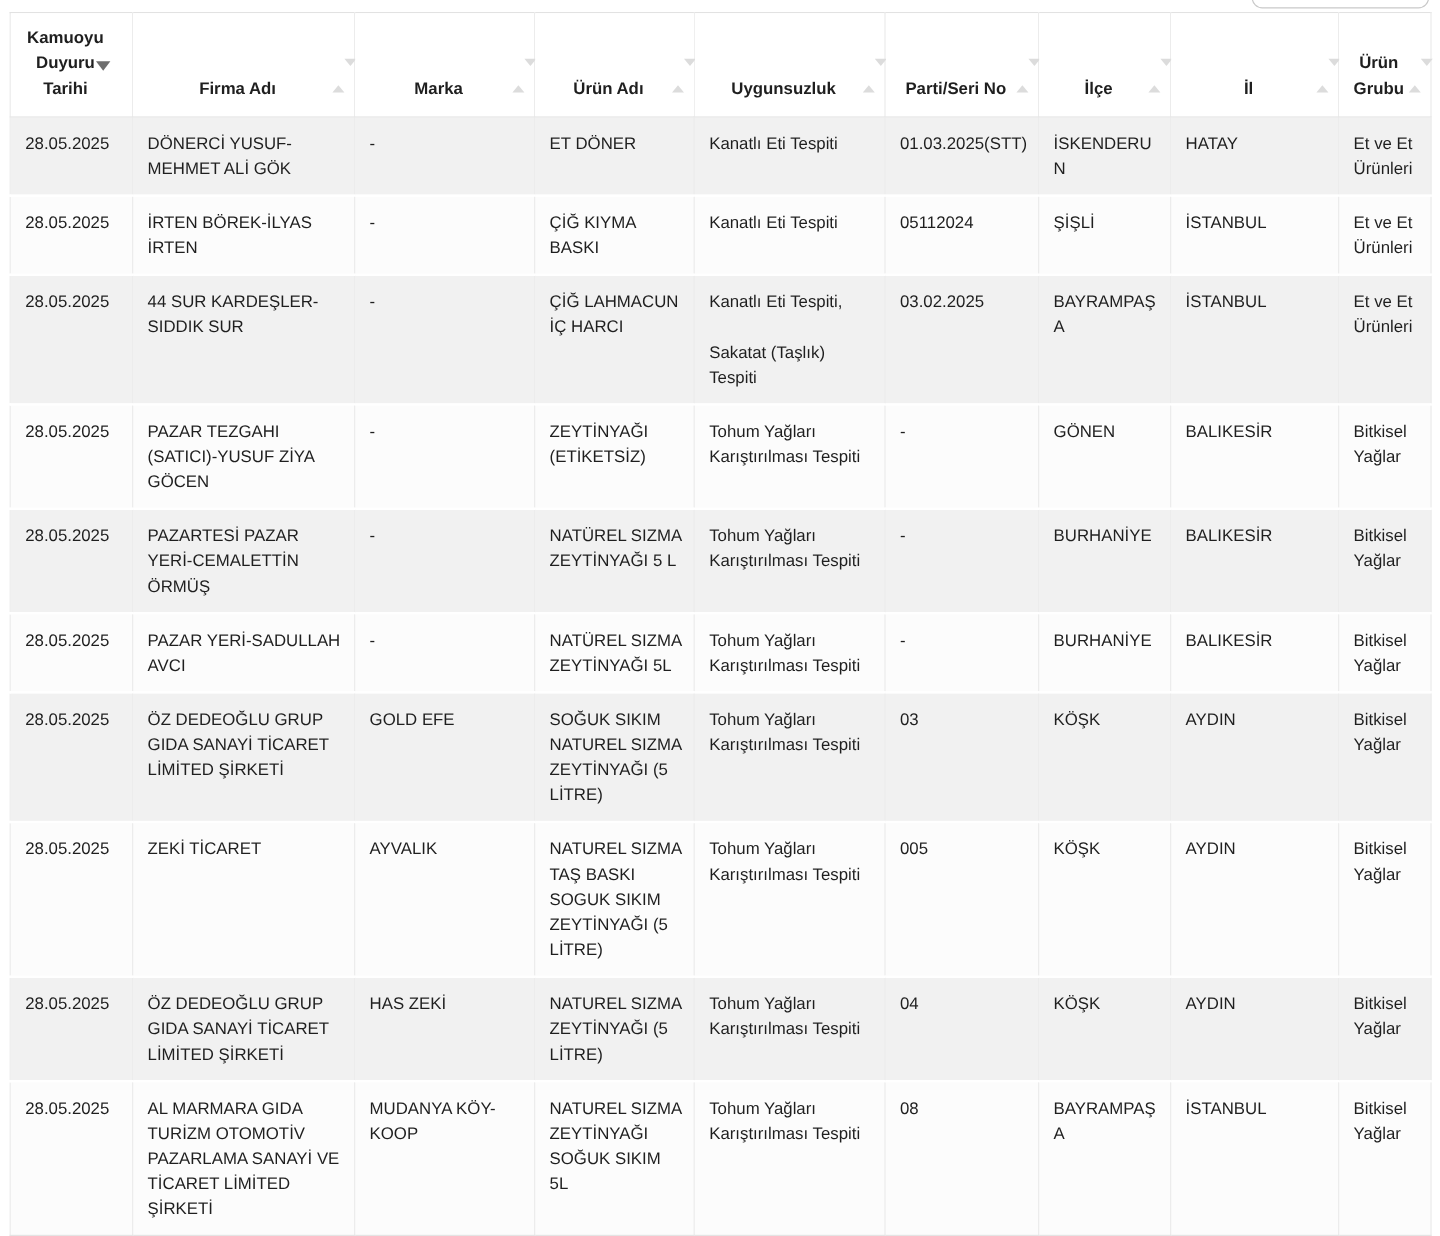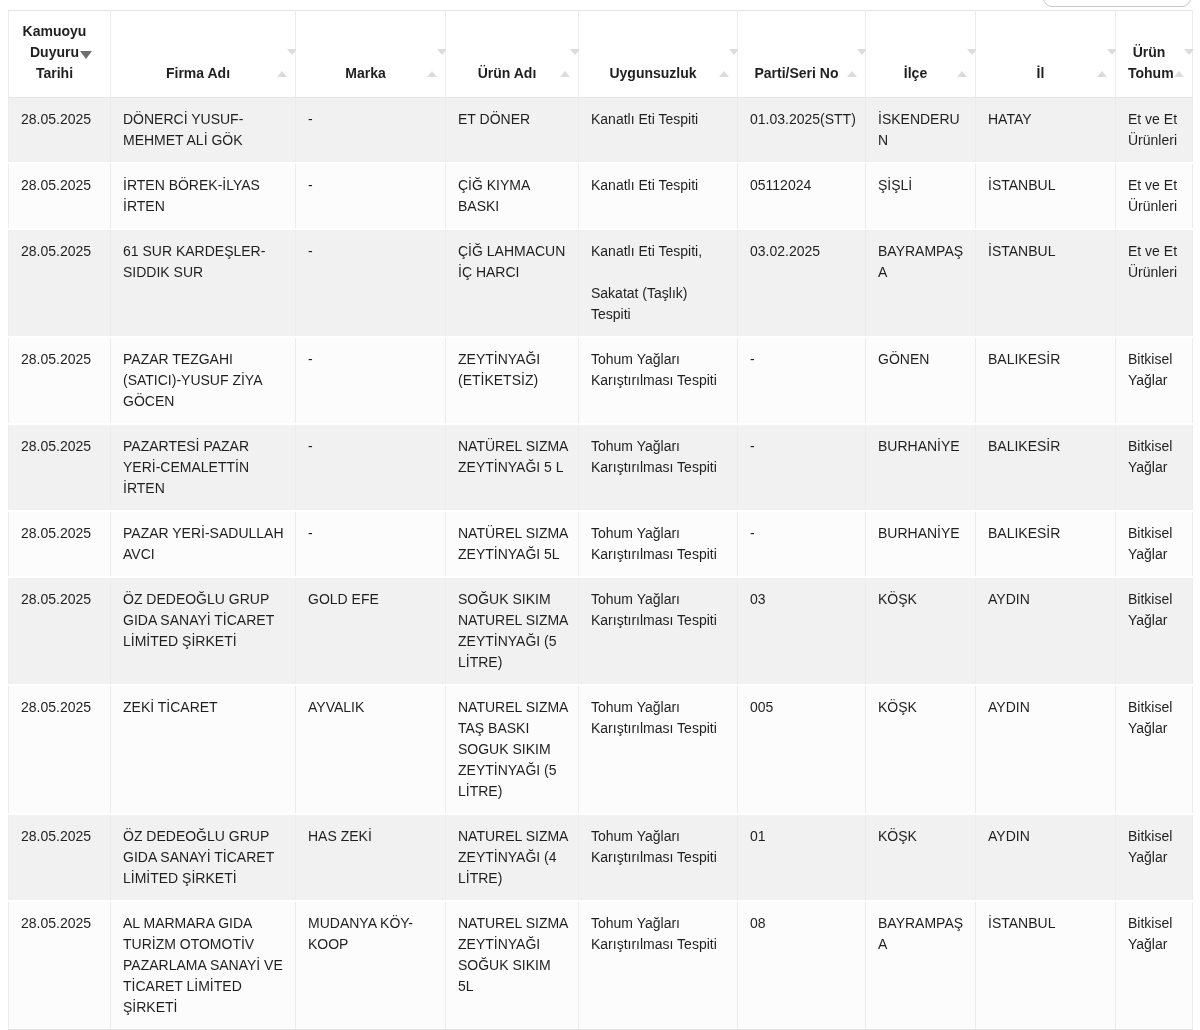--- a/index.html
+++ b/index.html
@@ -110,21 +110,21 @@
     <thead>
       <tr>
           <th><span>Kamuoyu Duyuru Tarihi</span><span class="sort-desc"><span class="tri-down"></span></span></th>
           <th><span>Firma Adı</span><span class="sort-both"><span class="tri-up"></span><span class="tri-down"></span></span></th>
           <th><span>Marka</span><span class="sort-both"><span class="tri-up"></span><span class="tri-down"></span></span></th>
           <th><span>Ürün Adı</span><span class="sort-both"><span class="tri-up"></span><span class="tri-down"></span></span></th>
           <th><span>Uygunsuzluk</span><span class="sort-both"><span class="tri-up"></span><span class="tri-down"></span></span></th>
           <th><span>Parti/Seri No</span><span class="sort-both"><span class="tri-up"></span><span class="tri-down"></span></span></th>
           <th><span>İlçe</span><span class="sort-both"><span class="tri-up"></span><span class="tri-down"></span></span></th>
           <th><span>İl</span><span class="sort-both"><span class="tri-up"></span><span class="tri-down"></span></span></th>
-          <th><span>Ürün Tohum</span><span class="sort-both"><span class="tri-up"></span><span class="tri-down"></span></span></th>
+          <th><span>Ürün Grubu</span><span class="sort-both"><span class="tri-up"></span><span class="tri-down"></span></span></th>
         </tr>
     </thead>
     <tbody>
         <tr>
           <td>28.05.2025</td>
           <td>DÖNERCİ YUSUF-MEHMET ALİ GÖK</td>
           <td>-</td>
           <td>ET DÖNER</td>
           <td>Kanatlı Eti Tespiti</td>
           <td>01.03.2025(STT)</td>
@@ -138,21 +138,21 @@
           <td>-</td>
           <td>ÇİĞ KIYMA BASKI</td>
           <td>Kanatlı Eti Tespiti</td>
           <td>05112024</td>
           <td>ŞİŞLİ</td>
           <td>İSTANBUL</td>
           <td>Et ve Et Ürünleri</td>
         </tr>
         <tr>
           <td>28.05.2025</td>
-          <td>61 SUR KARDEŞLER-SIDDIK SUR</td>
+          <td>44 SUR KARDEŞLER-SIDDIK SUR</td>
           <td>-</td>
           <td>ÇİĞ LAHMACUN İÇ HARCI</td>
           <td>Kanatlı Eti Tespiti,
 
 Sakatat (Taşlık) Tespiti</td>
           <td>03.02.2025</td>
           <td>BAYRAMPAŞA</td>
           <td>İSTANBUL</td>
           <td>Et ve Et Ürünleri</td>
         </tr>
@@ -162,21 +162,21 @@
           <td>-</td>
           <td>ZEYTİNYAĞI (ETİKETSİZ)</td>
           <td>Tohum Yağları Karıştırılması Tespiti</td>
           <td>-</td>
           <td>GÖNEN</td>
           <td>BALIKESİR</td>
           <td>Bitkisel Yağlar</td>
         </tr>
         <tr>
           <td>28.05.2025</td>
-          <td>PAZARTESİ PAZAR YERİ-CEMALETTİN İRTEN</td>
+          <td>PAZARTESİ PAZAR YERİ-CEMALETTİN ÖRMÜŞ</td>
           <td>-</td>
           <td>NATÜREL SIZMA ZEYTİNYAĞI 5 L</td>
           <td>Tohum Yağları Karıştırılması Tespiti</td>
           <td>-</td>
           <td>BURHANİYE</td>
           <td>BALIKESİR</td>
           <td>Bitkisel Yağlar</td>
         </tr>
         <tr>
           <td>28.05.2025</td>
@@ -208,23 +208,23 @@
           <td>Tohum Yağları Karıştırılması Tespiti</td>
           <td>005</td>
           <td>KÖŞK</td>
           <td>AYDIN</td>
           <td>Bitkisel Yağlar</td>
         </tr>
         <tr>
           <td>28.05.2025</td>
           <td>ÖZ DEDEOĞLU GRUP GIDA SANAYİ TİCARET LİMİTED ŞİRKETİ</td>
           <td>HAS ZEKİ</td>
-          <td>NATUREL SIZMA ZEYTİNYAĞI (4 LİTRE)</td>
-          <td>Tohum Yağları Karıştırılması Tespiti</td>
-          <td>01</td>
+          <td>NATUREL SIZMA ZEYTİNYAĞI (5 LİTRE)</td>
+          <td>Tohum Yağları Karıştırılması Tespiti</td>
+          <td>04</td>
           <td>KÖŞK</td>
           <td>AYDIN</td>
           <td>Bitkisel Yağlar</td>
         </tr>
         <tr>
           <td>28.05.2025</td>
           <td>AL MARMARA GIDA TURİZM OTOMOTİV PAZARLAMA SANAYİ VE TİCARET LİMİTED ŞİRKETİ</td>
           <td>MUDANYA KÖY-KOOP</td>
           <td>NATUREL SIZMA ZEYTİNYAĞI SOĞUK SIKIM 5L</td>
           <td>Tohum Yağları Karıştırılması Tespiti</td>

